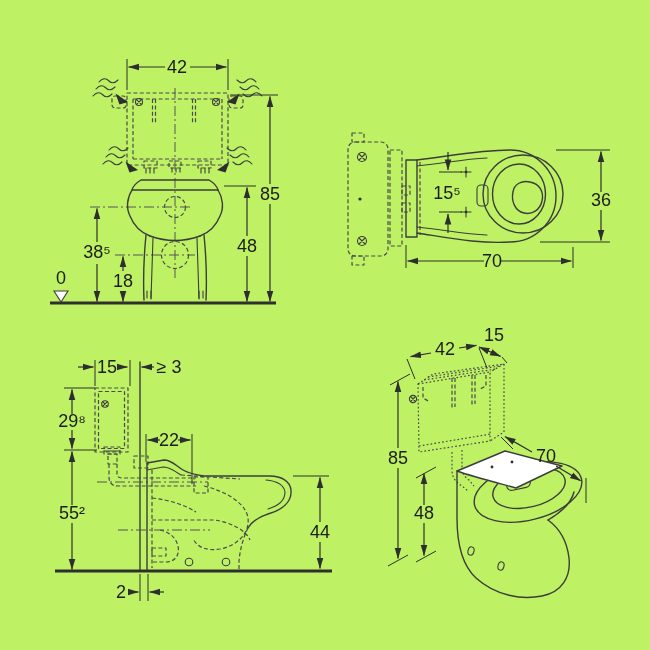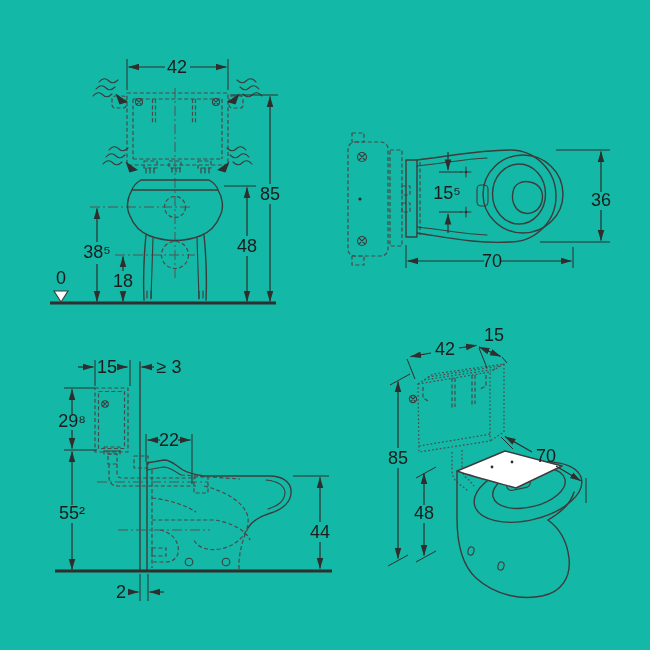--- a/index.html
+++ b/index.html
@@ -1,16 +1,16 @@
 <!DOCTYPE html>
 <html><head>
 <meta charset="utf-8">
 <style>
   html,body{margin:0;padding:0;background:#ffffff;}
-  .stage{position:relative;width:650px;height:650px;background:#14b8a6;overflow:hidden;}
+  .stage{position:relative;width:650px;height:650px;background:#bef264;overflow:hidden;}
   svg{position:absolute;left:0;top:0;}
   .obj{stroke:#3c3c3c;stroke-width:1.4;fill:none;stroke-linecap:round;stroke-linejoin:round;}
   .obj2{stroke:#3c3c3c;stroke-width:1.1;fill:none;stroke-linecap:round;}
   .dash{stroke:#4a4a4a;stroke-width:1.2;fill:none;stroke-dasharray:4 2.4;stroke-linejoin:round;}
   .dot{stroke:#4a4a4a;stroke-width:1.2;fill:none;stroke-dasharray:1.7 2.2;stroke-linejoin:round;}
   .cline{stroke:#555;stroke-width:1;fill:none;stroke-dasharray:10 3 2 3;}
   .dim{stroke:#2e2e2e;stroke-width:1.2;fill:none;}
   .ext{stroke:#2e2e2e;stroke-width:1;fill:none;}
   .thick{stroke:#2f2f2f;stroke-width:2.8;fill:none;}
   .arrfill{fill:#2e2e2e;stroke:none;}

